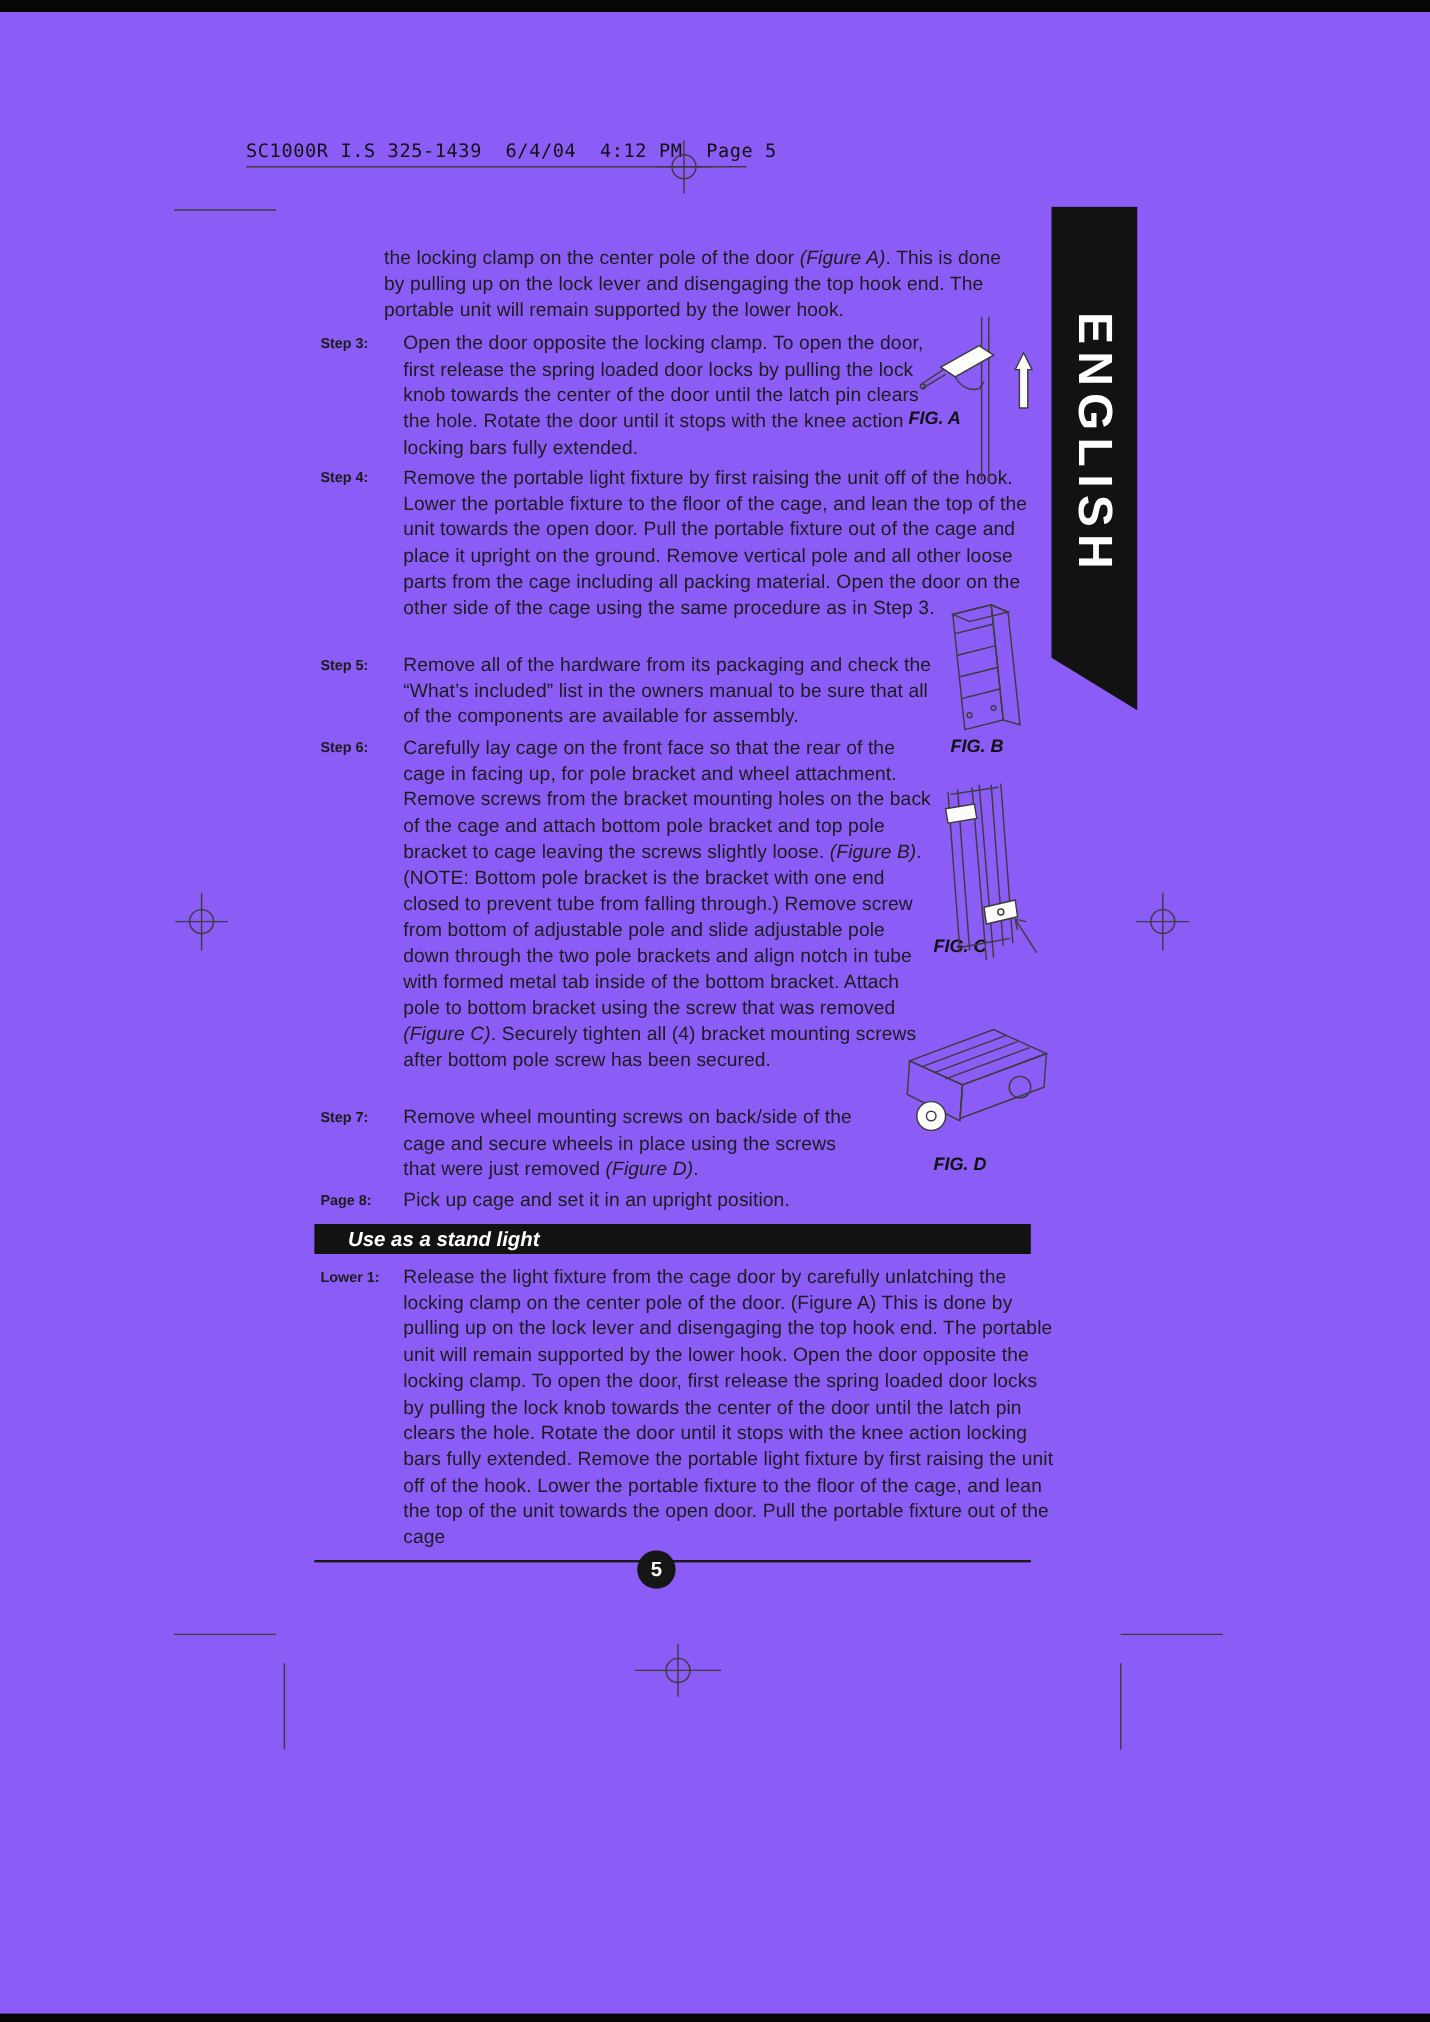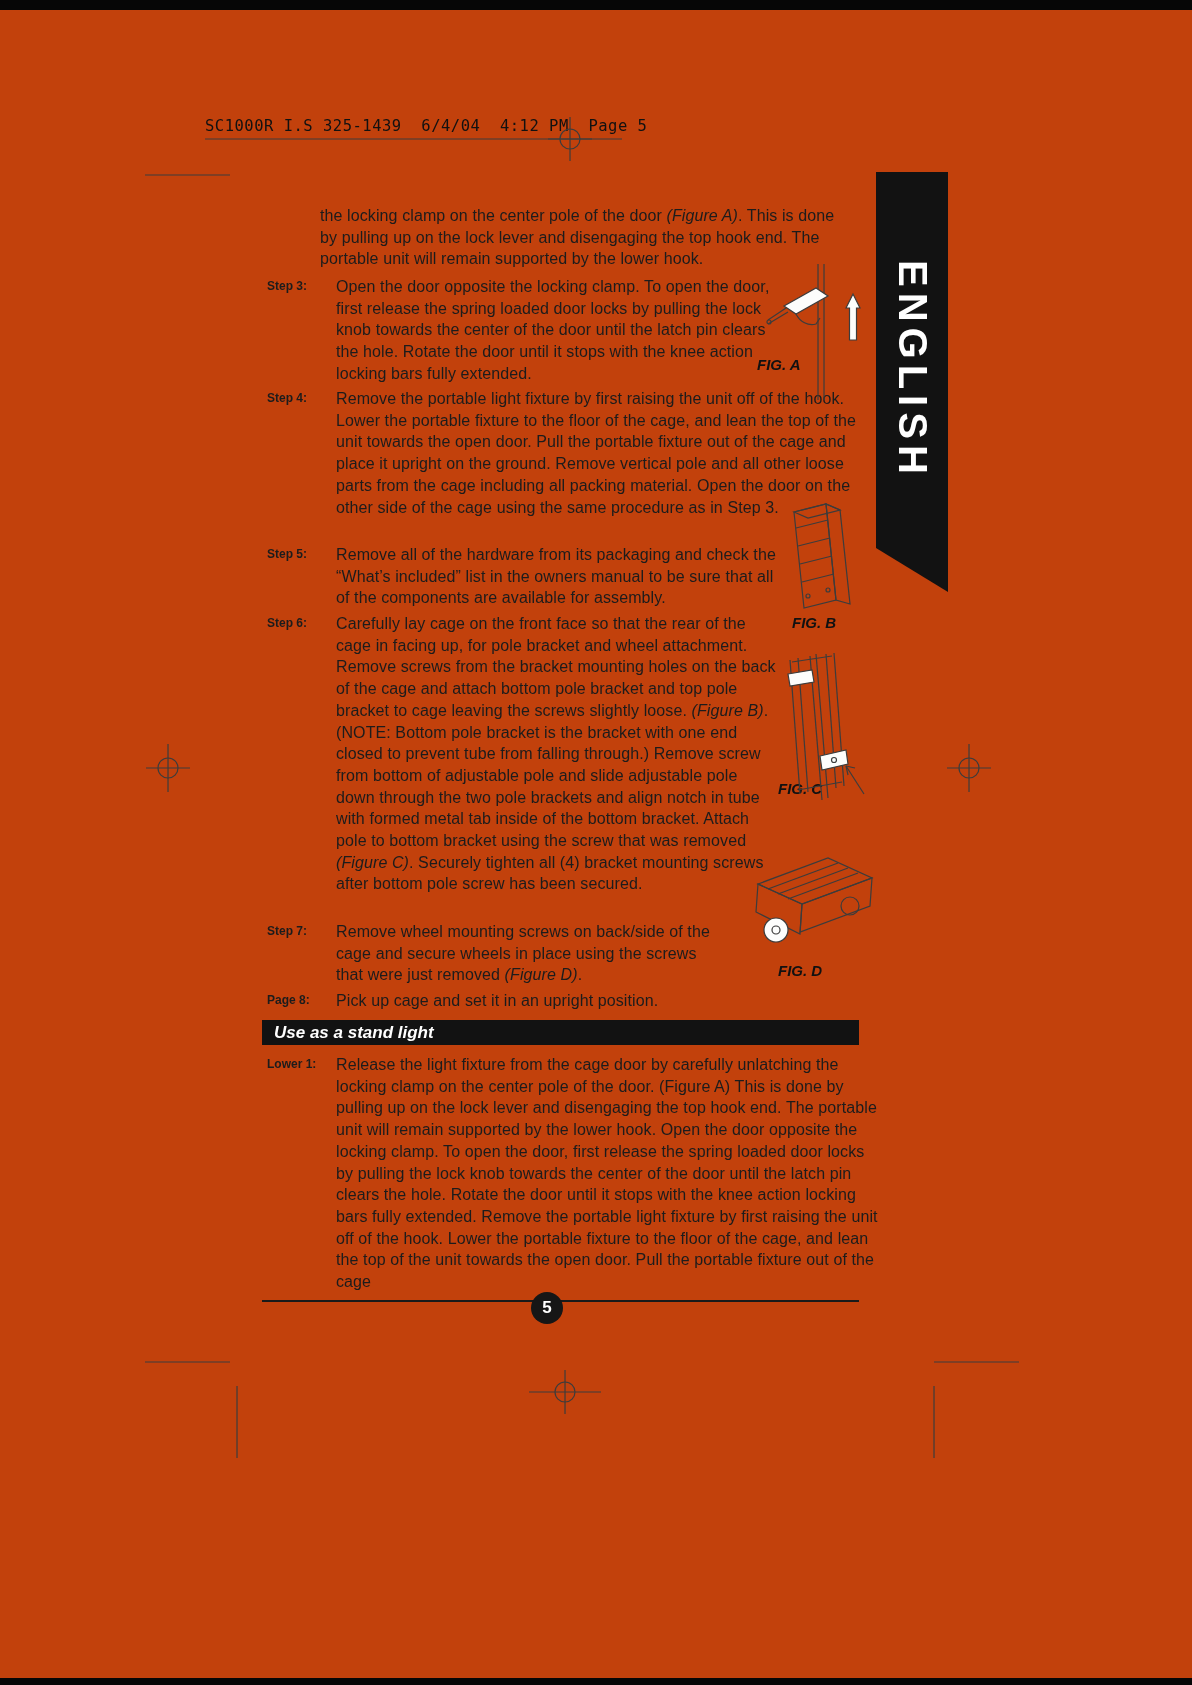--- a/index.html
+++ b/index.html
@@ -1,16 +1,16 @@
 <!DOCTYPE html>
 <html><head>
 <meta charset="utf-8">
 <style>
   html,body{margin:0;padding:0;background:#e8e8e8;}
-  .sheet{position:relative;width:1192px;height:1685px;background:#c2410c;overflow:hidden;
+  .sheet{position:relative;width:1192px;height:1685px;background:#8b5cf6;overflow:hidden;
          font-family:"Liberation Sans",sans-serif;color:#1c1c1c;}
   .edge-bar{position:absolute;left:0;width:1192px;background:#060606;}
   .edge-bar.top{top:0;height:10px;}
   .edge-bar.bottom{bottom:0;height:7px;}
   .slug{position:absolute;left:205px;top:117px;font-family:"DejaVu Sans Mono",monospace;
         font-size:15.5px;letter-spacing:.5px;color:#111;white-space:pre;}
   .marks{position:absolute;left:0;top:0;pointer-events:none;}
   .lang-tab{position:absolute;left:876px;top:172px;width:72px;height:420px;background:#121212;
             clip-path:polygon(0 0,100% 0,100% 100%,0 89.5%);}
   .lang-text{position:absolute;left:50%;top:88px;transform:translateX(-50%);
@@ -20,21 +20,21 @@
   .intro{left:320px;top:205px;width:520px;}
   .step{position:absolute;left:262px;}
   .step-label{position:absolute;left:5px;top:0;width:72px;font-weight:bold;font-size:12px;line-height:21.7px;}
   .step-text{margin:0 0 0 74px;font-size:16px;line-height:21.7px;letter-spacing:.1px;}
   .i{font-style:italic;}
   .b{font-weight:normal;}
   .fig-label{position:absolute;font-size:15px;font-weight:bold;font-style:italic;color:#111;}
   .fig{position:absolute;}
   .section-bar{position:absolute;left:262px;top:1020px;width:597px;height:25px;background:#121212;
                color:#fff;font-size:17px;font-weight:bold;font-style:italic;line-height:25px;
-               padding-left:12px;box-sizing:border-box;}
+               padding-left:28px;box-sizing:border-box;}
   .footer-rule{position:absolute;left:262px;top:1300px;width:597px;height:2px;background:#1a1a1a;}
   .page-num{position:absolute;left:531px;top:1292px;width:32px;height:32px;border-radius:50%;
             background:#161616;color:#fff;font-size:17px;font-weight:bold;display:flex;
             align-items:center;justify-content:center;}
   svg.linework path, svg.linework line, svg.linework polygon, svg.linework circle
     {stroke:#3c3c3c;stroke-width:1.2;fill:none;}
   svg.linework .fillw{fill:#fdfdfc;}
 </style>
 </head>
 <body>
@@ -96,21 +96,21 @@
   <div class="step" style="top:921px;">
     <div class="step-label">Step 7:</div>
     <p class="step-text" style="width:385px;"><span>Remove wheel mounting screws on back/side of the cage and secure wheels in place using the screws that were just removed </span><span class="i">(Figure D)</span><span>.</span></p>
   </div>
 
   <div class="step" style="top:990px;">
     <div class="step-label">Page 8:</div>
     <p class="step-text" style="width:545px;"><span>Pick up cage and set it in an upright position.</span></p>
   </div>
 
-  <div class="fig-label" style="left:757px;top:356px;">FIG. A</div>
+  <div class="fig-label" style="left:757px;top:340px;">FIG. A</div>
   <div class="fig-label" style="left:792px;top:614px;">FIG. B</div>
   <div class="fig-label" style="left:778px;top:780px;">FIG. C</div>
   <div class="fig-label" style="left:778px;top:962px;">FIG. D</div>
 
   <svg class="fig linework" style="left:762px;top:262px;" width="105" height="140">
     <line x1="56" y1="2" x2="56" y2="138"></line>
     <line x1="62" y1="2" x2="62" y2="138"></line>
     <polygon class="fillw" points="22,44 54,26 66,34 34,52"></polygon>
     <path d="M34,52 c4,8 12,12 20,10 l4,-6"></path>
     <line x1="6" y1="58" x2="24" y2="46"></line>

